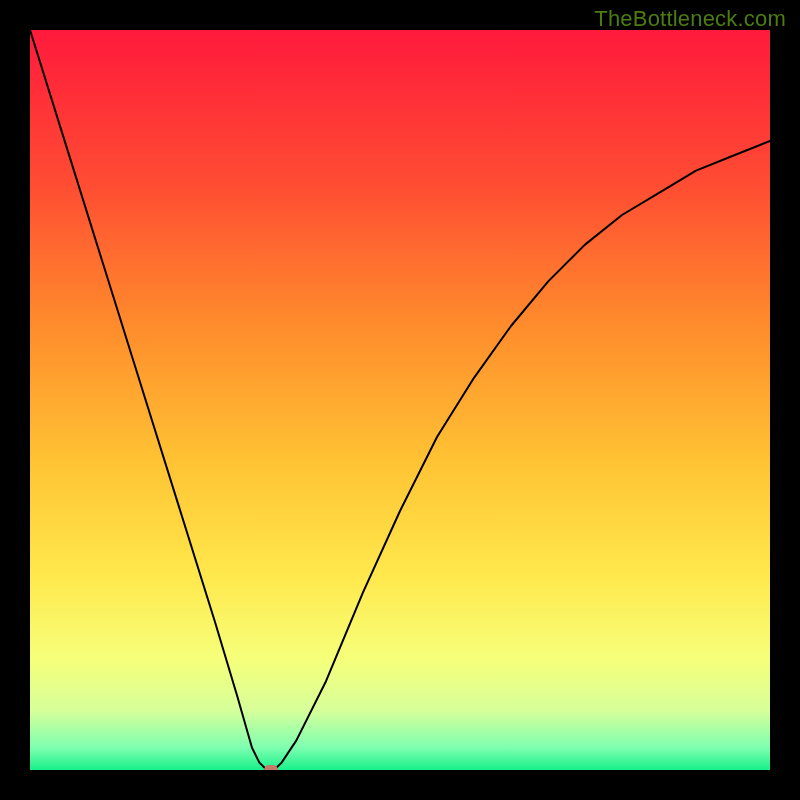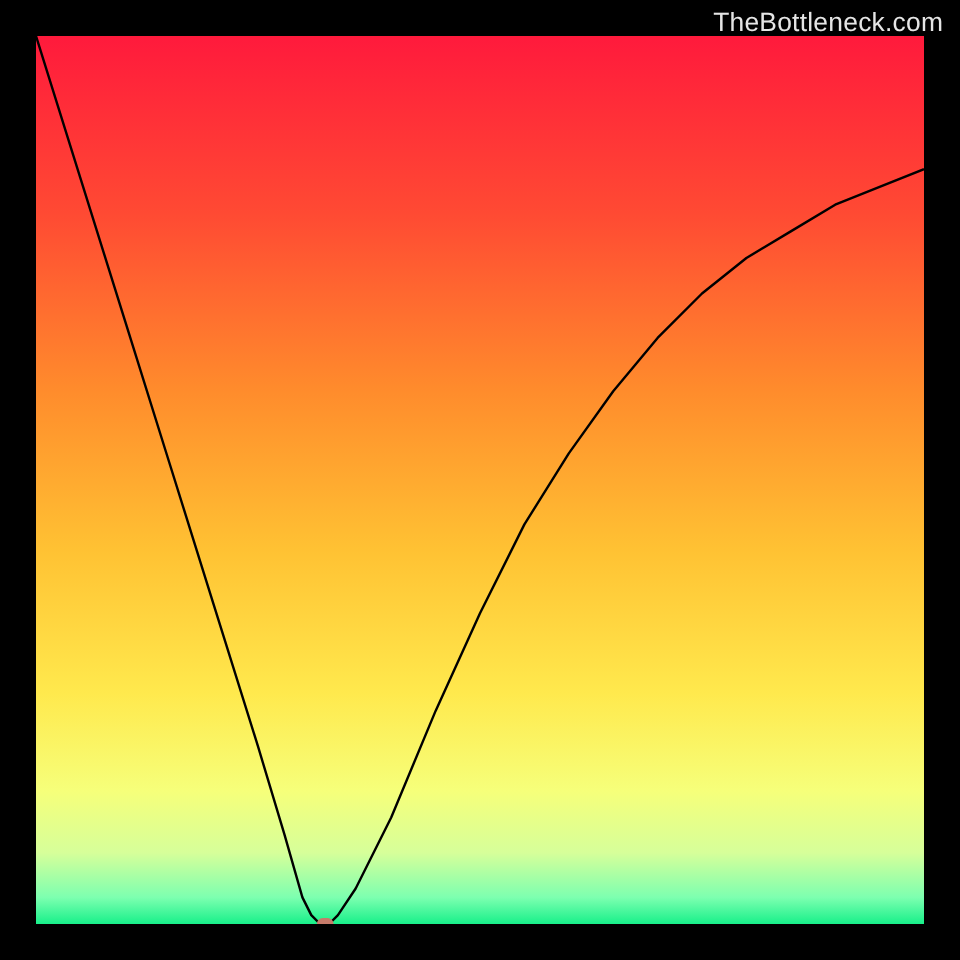--- a/index.html
+++ b/index.html
@@ -22,21 +22,21 @@
     left: 30px;
     top: 30px;
     width: 740px;
     height: 740px;
     overflow: hidden;
   }
   .watermark {
     position: absolute;
     top: 6px;
     right: 14px;
-    color: #e5e5e5;
+    color: #4d7c0f;
     font-size: 22px;
     letter-spacing: 0.2px;
     font-weight: 400;
     z-index: 5;
   }
   .curve {
     position: absolute;
     inset: 0;
     z-index: 3;
     pointer-events: none;

